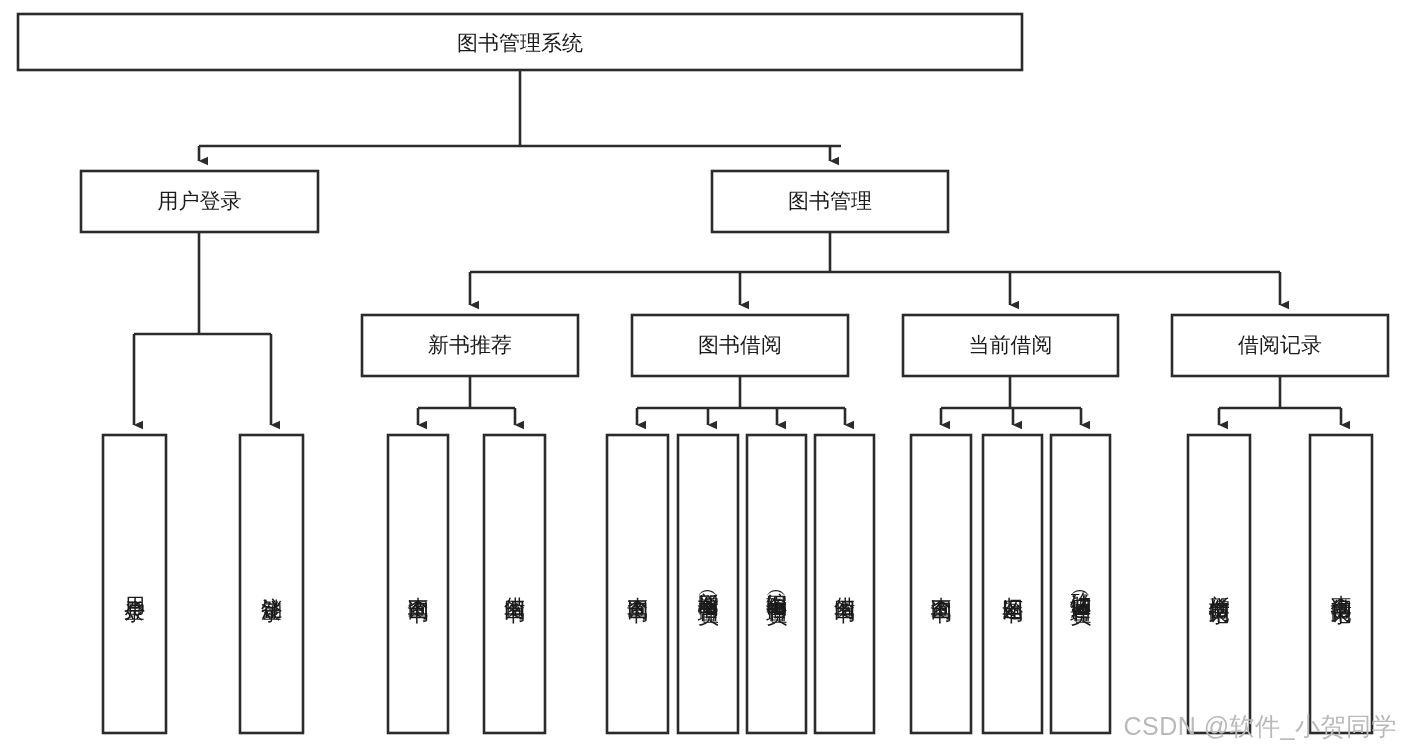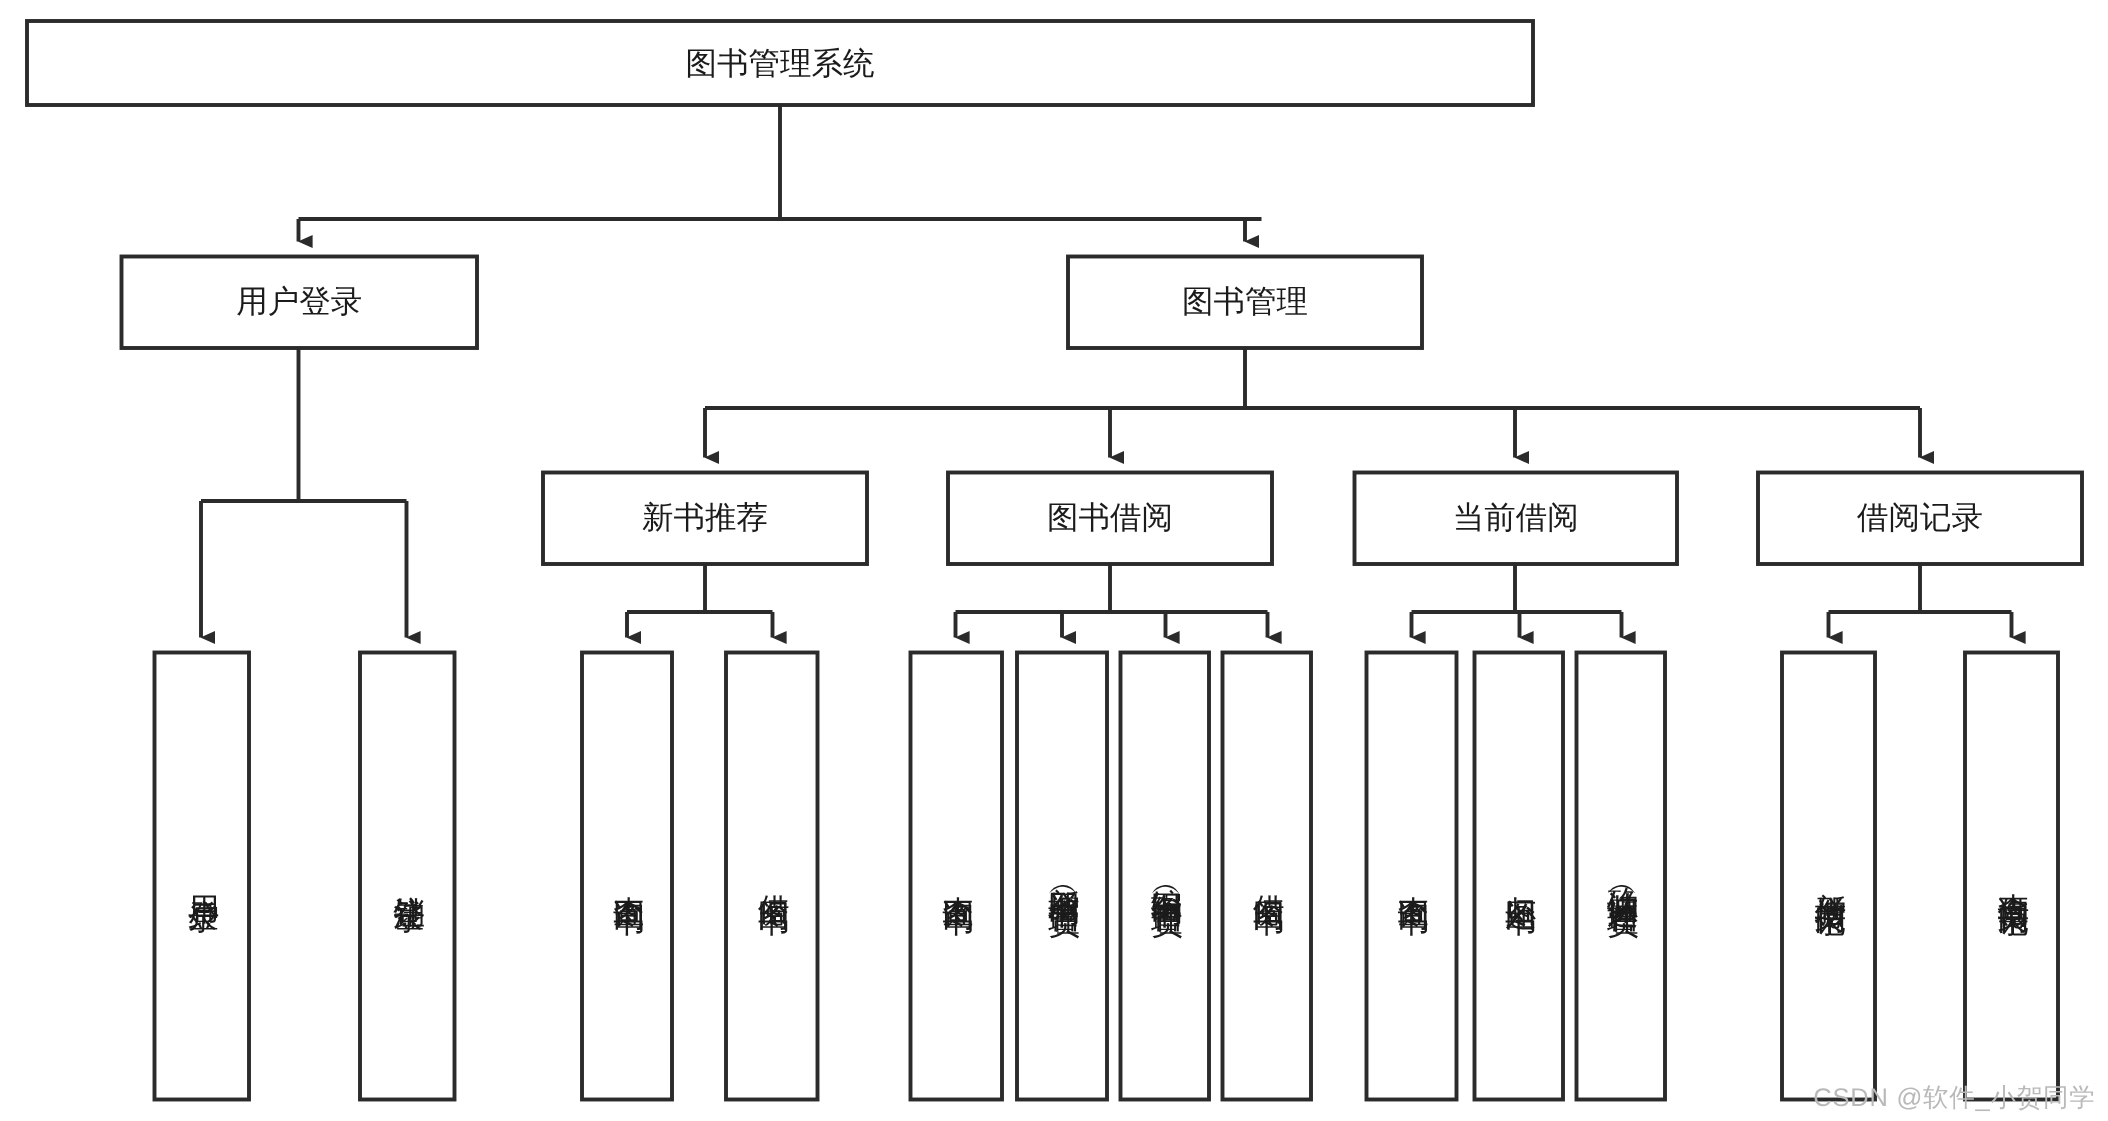--- a/index.html
+++ b/index.html
@@ -62,21 +62,21 @@
     justify-content: center;
     letter-spacing: 2px;
     white-space: nowrap;
     pointer-events: none;
   }
   .watermark {
     position: absolute;
     right: 8px;
     bottom: 4px;
     font-family: "Liberation Sans", "DejaVu Sans", sans-serif;
-    font-size: 17px;
+    font-size: 25px;
     color: #b9b9b9;
     letter-spacing: 0.5px;
     white-space: nowrap;
   }
 </style>
 </head>
 <body>
 
 <div id="diagram-root">
 

